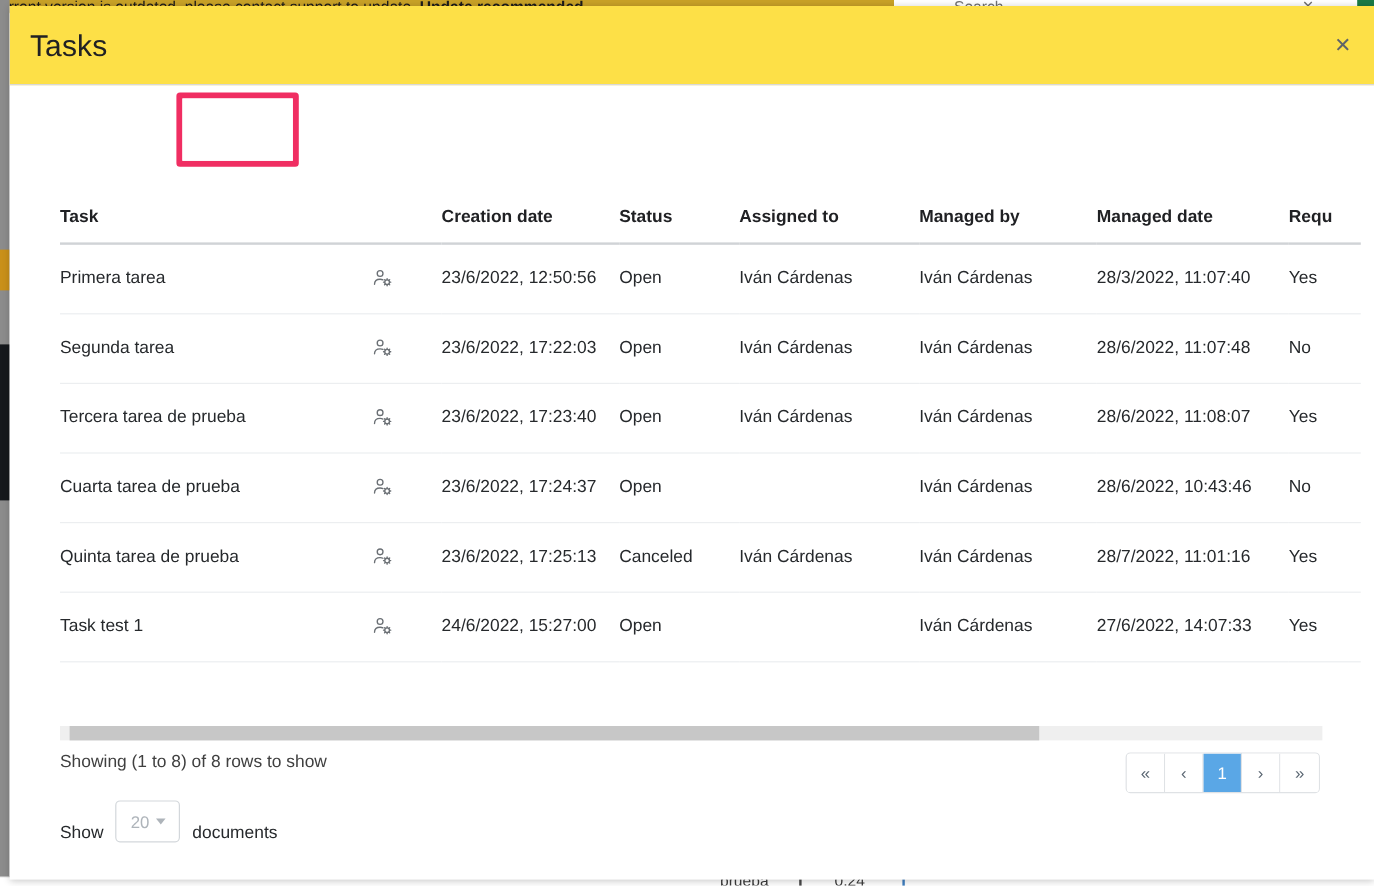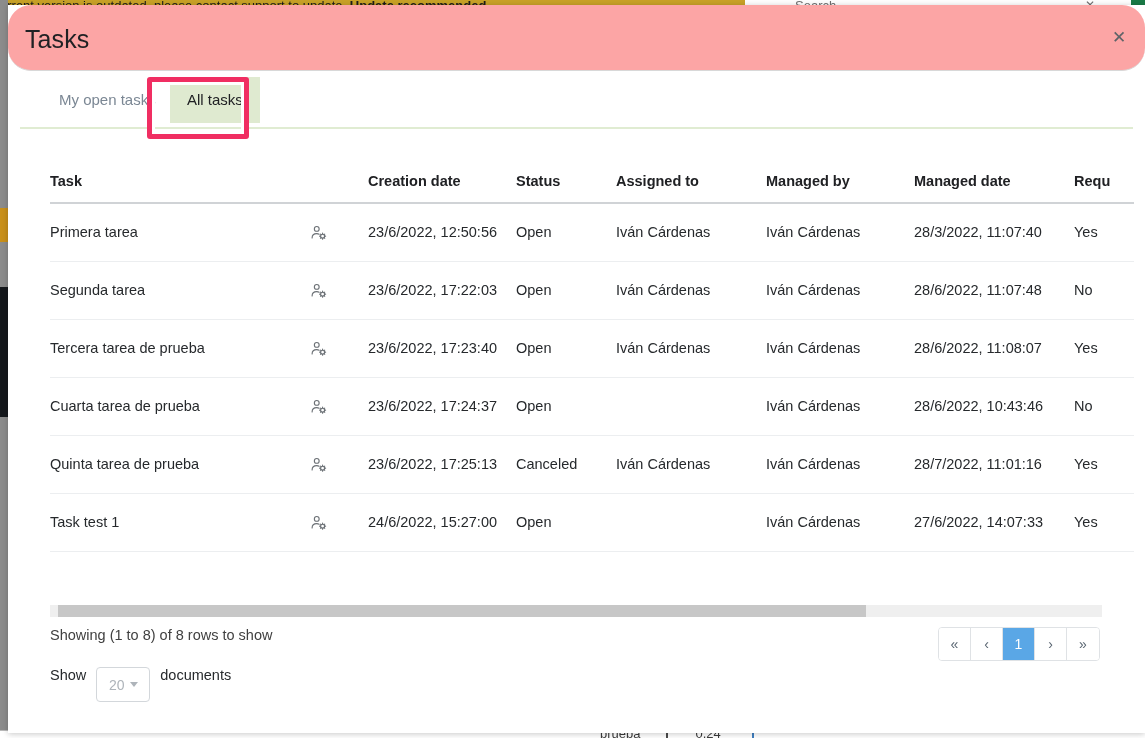--- a/index.html
+++ b/index.html
@@ -117,22 +117,21 @@
     width: 1137px;
     height: 728px;
     background: #ffffff;
     box-shadow: 0 1px 6px rgba(0,0,0,0.22);
     overflow: hidden;
   }
   .modal-header {
     position: relative;
     height: 65px;
     border-bottom: 1px solid #d8d8d8;
-    background: #fca5a5;
-    border-radius: 23px;
+    background: #fde047;
   }
   .modal-title {
     position: absolute;
     left: 17px;
     top: 20px;
     font-size: 25px;
     color: #202124;
     font-weight: normal;
     letter-spacing: .1px;
   }
@@ -265,21 +264,21 @@
     left: 42px;
     top: 622px;
     font-size: 14.5px;
     color: #404040;
   }
   .show-row {
     position: absolute;
     left: 42px;
     top: 662px;
     display: flex;
-    align-items: flex-start;
+    align-items: flex-end;
     font-size: 14.5px;
     color: #26292c;
   }
   .show-select {
     margin: 0 10px;
     width: 52px;
     height: 33px;
     border: 1px solid #d3d7db;
     border-radius: 4px;
     background: #fff;
@@ -354,24 +353,20 @@
   <div class="bg-bottom-tick blue" style="left:752px"></div>
 </div>
 
 <div class="modal">
 
   <div class="modal-header">
     <div class="modal-title">Tasks</div>
     <button class="modal-close">✕</button>
   </div>
 
-  <div class="tabs-bar">
-    <div class="tab tab-inactive">My open tasks</div>
-    <div class="tab tab-active">All tasks</div>
-  </div>
   <div class="tab-highlight">
     <div class="tab-highlight-inner"></div>
   </div>
 
   <div class="table-wrap">
     <table class="tasks">
       <colgroup>
         <col class="col-task">
           <col class="col-icon">
           <col class="col-creation">

